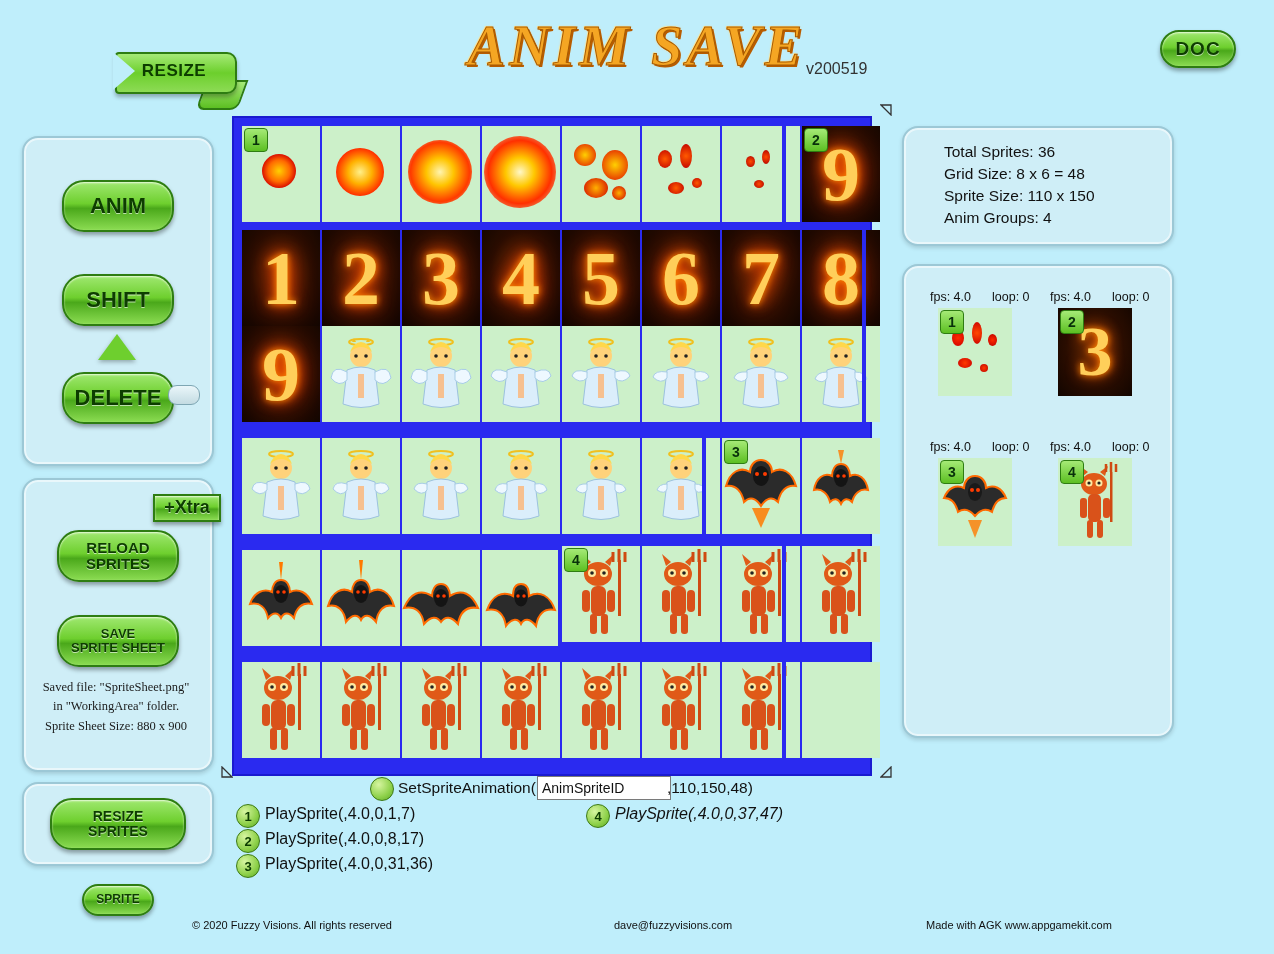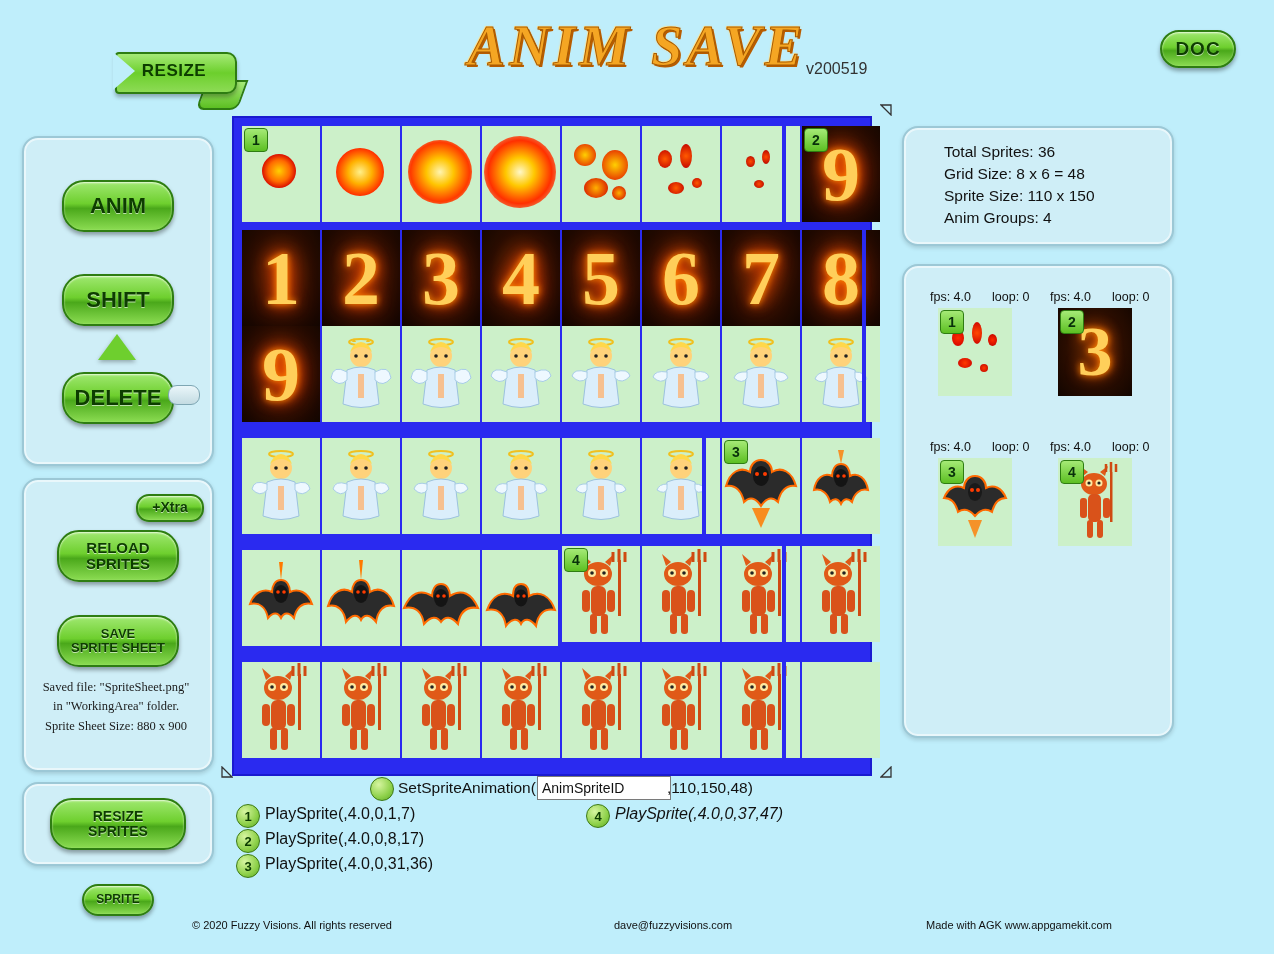--- a/index.html
+++ b/index.html
@@ -98,21 +98,21 @@
     border-bottom:26px solid #6ecf2e;
     filter:drop-shadow(0 2px 2px rgba(0,0,0,.3));
   }
   #delete-toggle{
     left:168px;top:385px;width:30px;height:18px;border-radius:9px;
     background:linear-gradient(180deg,#eaf6fa,#c3dbe2);
     border:1px solid #7ea6b3;
   }
 
   #xtra{
-    left:136px;top:494px;width:64px;height:24px;font-size:14px;border-radius:13px;
+    left:153px;top:494px;width:64px;height:24px;font-size:18px;border-radius:0;
   }
   #reload-btn{left:57px;top:530px;width:118px;height:48px;font-size:15px;flex-direction:column;}
   #save-btn{left:57px;top:615px;width:118px;height:48px;font-size:13px;flex-direction:column;}
   #saved-note{
     left:30px;top:678px;width:172px;text-align:center;font-size:12.5px;color:#1b1b1b;
     font-family:"Liberation Serif", serif;line-height:1.55;
   }
   #resize-sprites-btn{left:50px;top:798px;width:132px;height:48px;font-size:14px;flex-direction:column;}
   #startup-btn{left:82px;top:884px;width:68px;height:28px;font-size:12px;}
 

